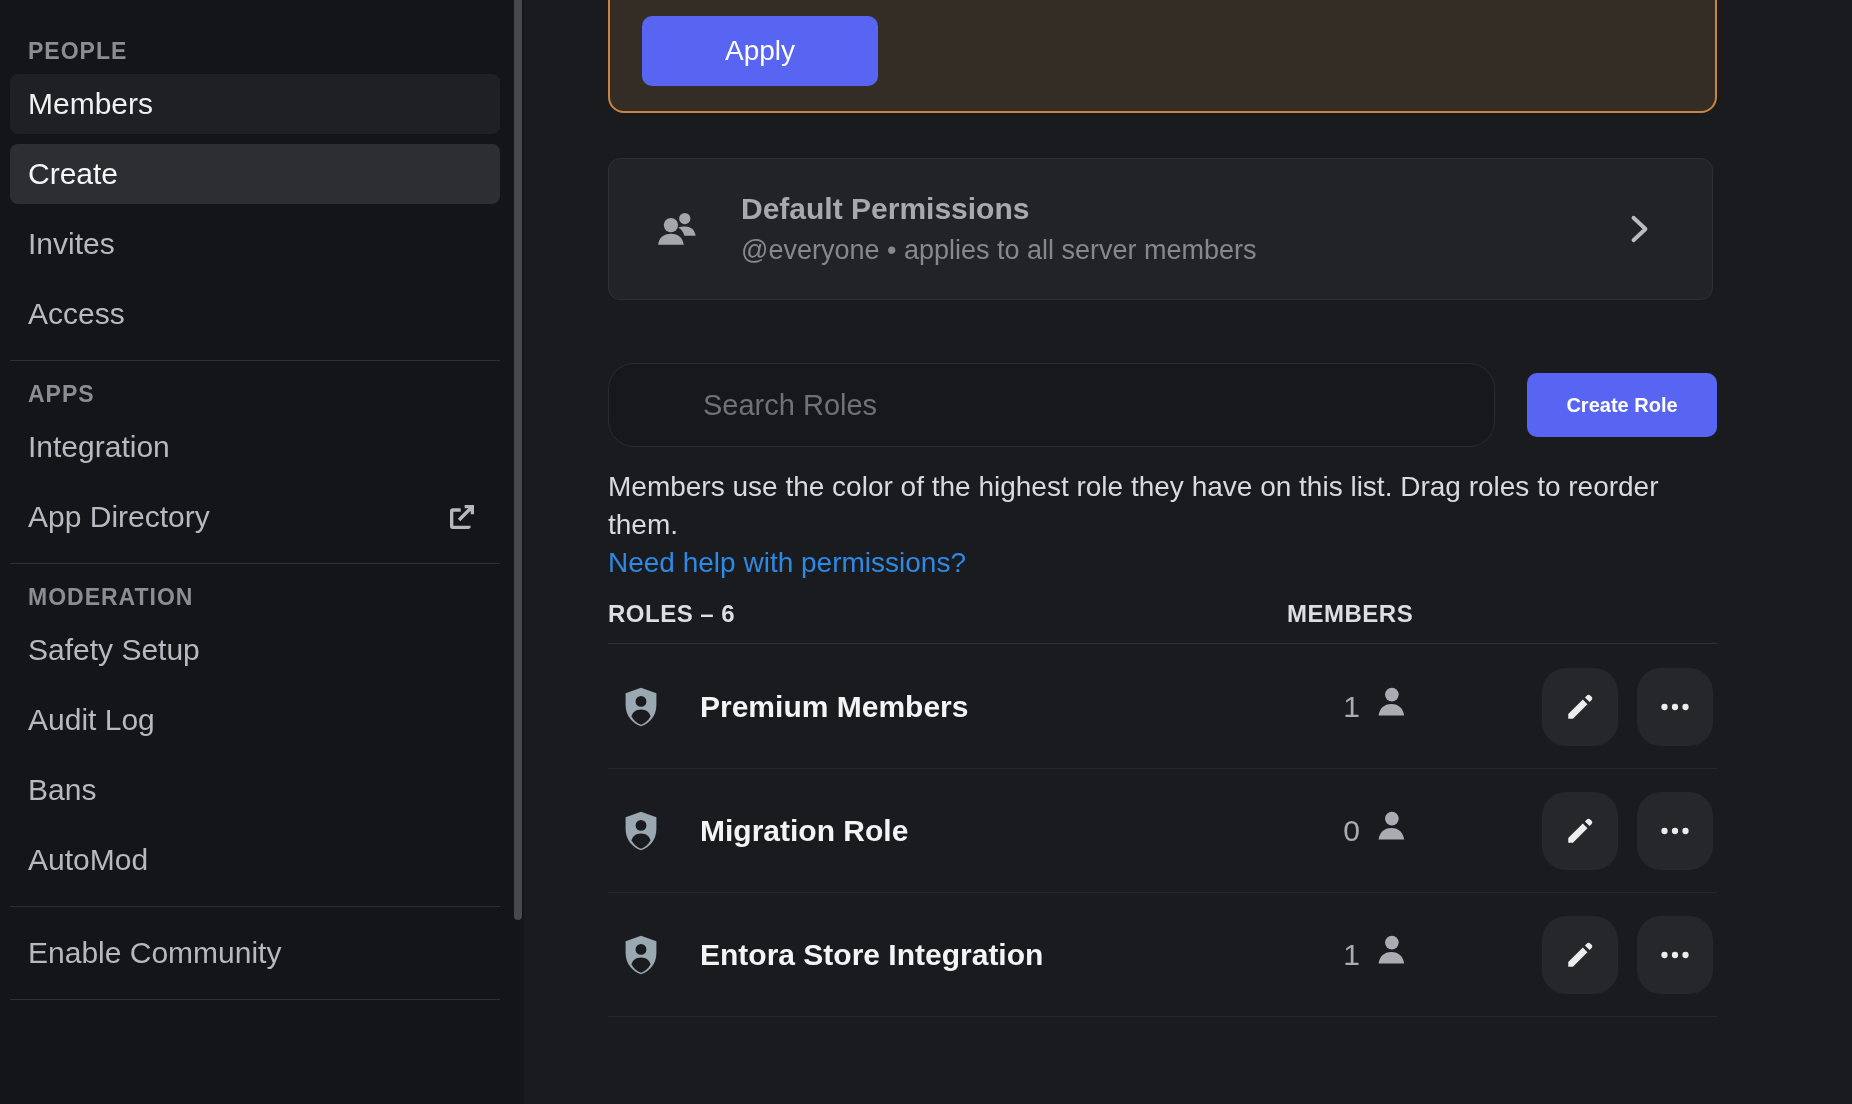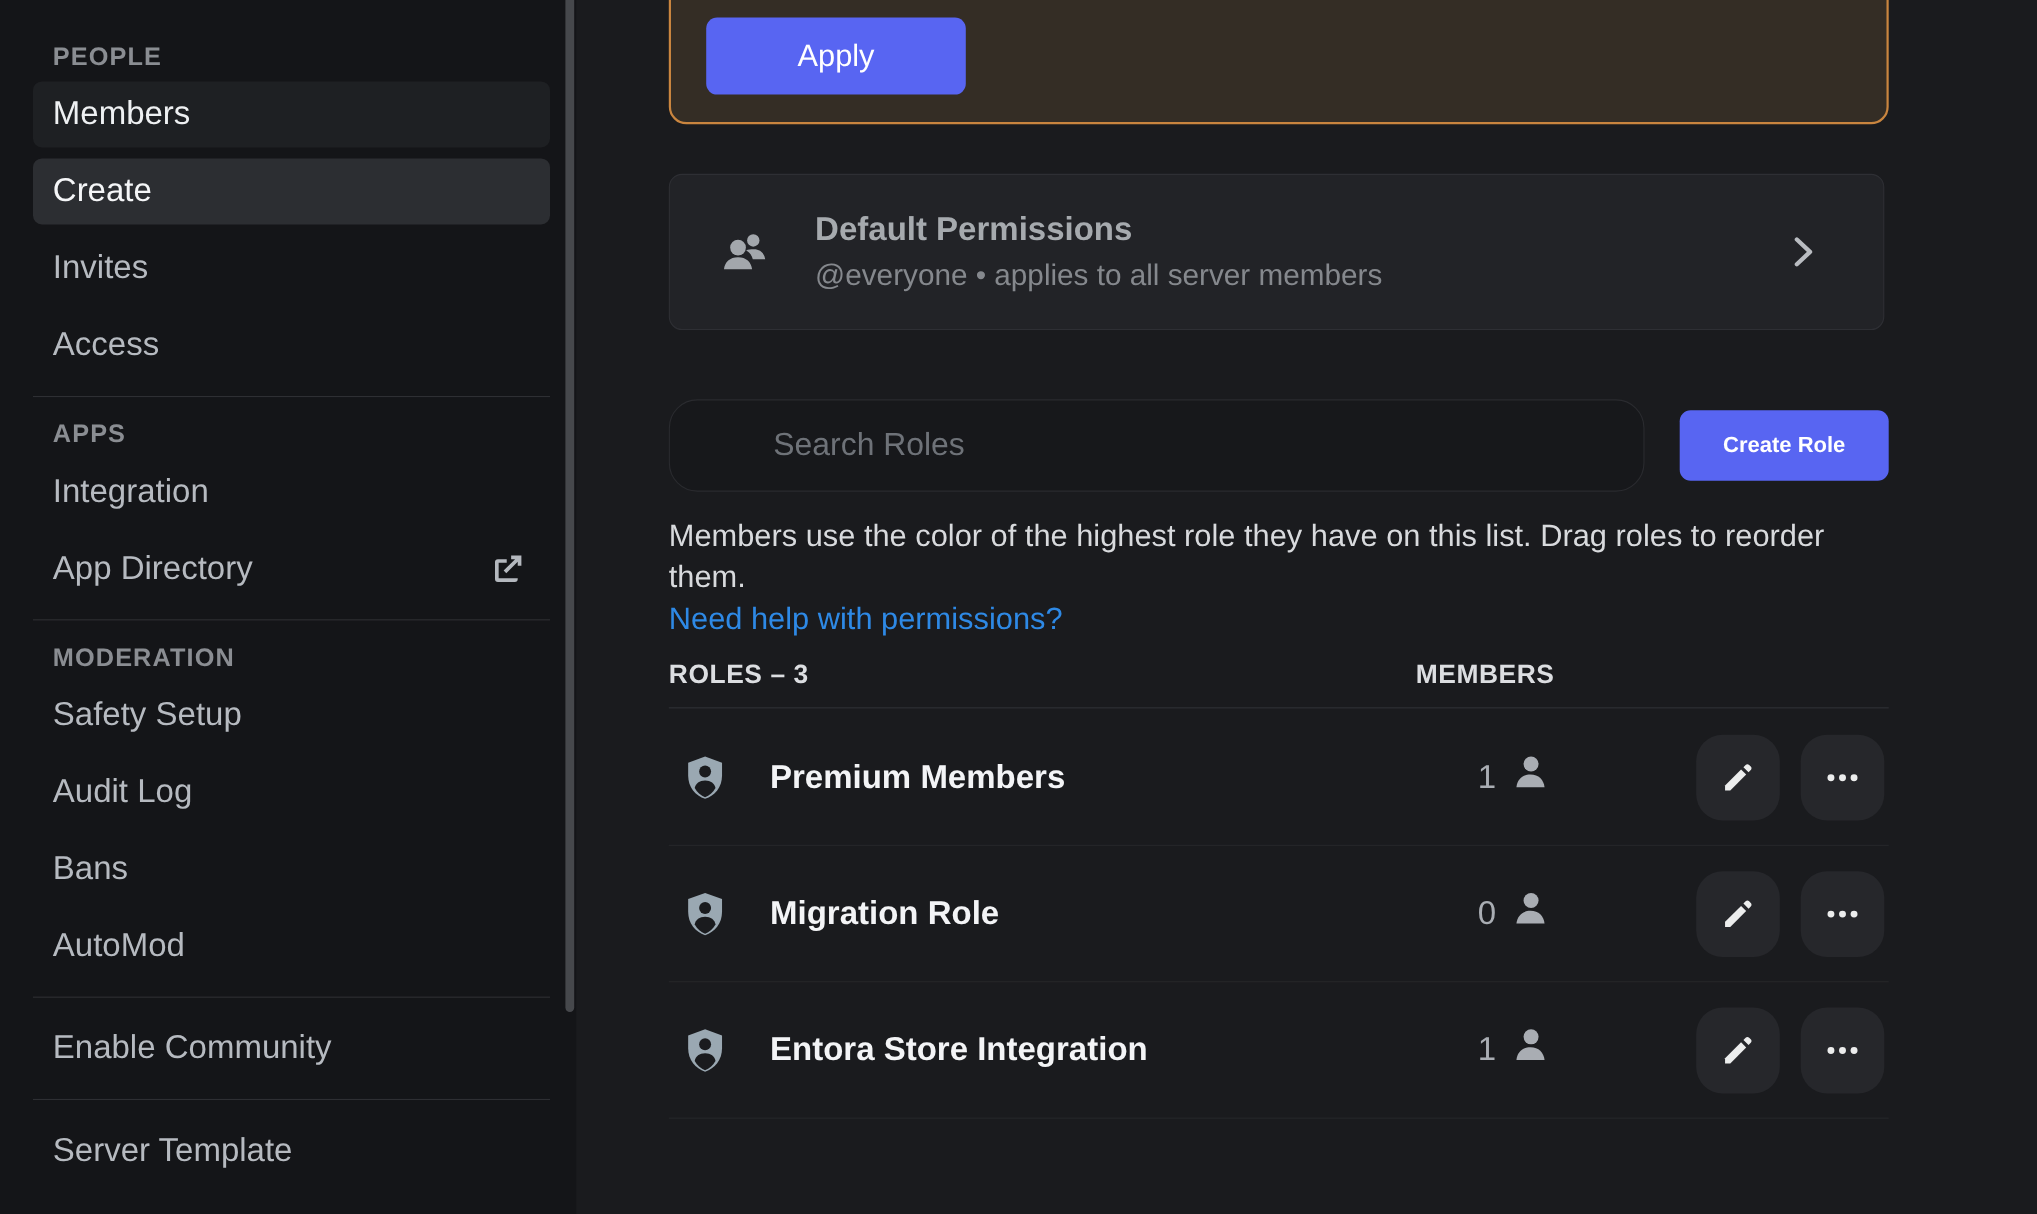--- a/index.html
+++ b/index.html
@@ -7,21 +7,21 @@
     --bg-item-hover:#1e2023; --bg-item-selected:#2c2e32; --bg-action:#26272b;
     --accent:#5865f2; --warn:#c9853f; --warn-bg:#342d25;
     --txt-bright:#f3f4f6; --txt-norm:#b6bac0; --txt-muted:#85888d; --txt-header:#8a8d92;
     --divider:#26272a; --divider-strong:#303136; --link:#2e89e5;
   }
   *{margin:0;padding:0;box-sizing:border-box;}
   html,body{width:1852px;height:1104px;overflow:hidden;}
   body{background:var(--bg-main);font-family:"Liberation Sans","DejaVu Sans",sans-serif;color:var(--txt-norm);}
 
   
-  .sidebar{position:absolute;left:0;top:0;width:524px;height:1104px;background:var(--bg-sidebar);padding:18px 24px 0 30px;}
+  .sidebar{position:absolute;left:0;top:0;width:524px;height:1104px;background:var(--bg-sidebar);padding:18px 24px 0 10px;}
   .side-header{font-size:23px;font-weight:700;letter-spacing:1px;color:var(--txt-header);height:26px;line-height:26px;margin:20px 0 10px 18px;}
   .sidebar > .side-header:first-child{margin-top:20px;}
   .side-item{position:relative;height:60px;line-height:60px;margin-bottom:10px;border-radius:8px;padding-left:18px;font-size:30px;color:var(--txt-norm);cursor:pointer;}
   .side-item.hover{background:var(--bg-item-hover);color:#eef0f2;}
   .side-item.selected{background:var(--bg-item-selected);color:#f5f6f8;}
   .side-divider{height:1px;background:#2e2f33;margin:16px 0;}
   .ext-icon{position:absolute;right:22px;top:14px;width:32px;height:32px;}
   .side-scrollbar{position:absolute;left:514px;top:0;width:8px;height:920px;background:#46484c;border-radius:0 0 4px 4px;}
 
   
@@ -80,21 +80,20 @@
       </svg></div>
     <div class="side-divider"></div>
     <div class="side-header">MODERATION</div>
     <div class="side-item"><span>Safety Setup</span></div>
     <div class="side-item"><span>Audit Log</span></div>
     <div class="side-item"><span>Bans</span></div>
     <div class="side-item"><span>AutoMod</span></div>
     <div class="side-divider"></div>
     <div class="side-item"><span>Enable Community</span></div>
     <div class="side-divider"></div>
-    <div class="side-item"><span>Server Template</span></div>
   </nav>
 <div class="side-scrollbar"></div>
 
 <main class="main">
 
   <div class="alert-box">
     <button class="apply-btn">Apply</button>
   </div>
 
   <div class="dp-card">
@@ -123,21 +122,21 @@
     <input class="search-input" type="text" placeholder="Search Roles" style="">
     <button class="create-role-btn">Create Role</button>
   </div>
 
   <div class="help-block">
     <span class="help-text">Members use the color of the highest role they have on this list. Drag roles to reorder them.</span><br>
     <a class="help-link">Need help with permissions?</a>
   </div>
 
   <div class="table-head">
-    <span>ROLES – 3</span>
+    <span>ROLES – 6</span>
     <span class="members-col">MEMBERS</span>
   </div>
   <div class="head-divider"></div>
 
   <div class="rows" id="rows">
   <div class="role-row">
     <svg class="role-shield" viewBox="0 0 24 24">
       <path d="M12 1 L20.8 4.2 V10.8 C20.8 16.9 17 21.3 12 23 C7 21.3 3.2 16.9 3.2 10.8 V4.2 Z" fill="#9aa8b2"></path>
       <circle cx="12" cy="8.8" r="3.1" fill="#1a1b1e"></circle>
       <path d="M12 13.4 c-2.9 0-5 1.6-5.4 4 C8 19.8 9.8 21.4 12 22.2 c2.2-.8 4-2.4 5.4-4.8 C17 15 14.9 13.4 12 13.4 Z" fill="#1a1b1e"></path>

